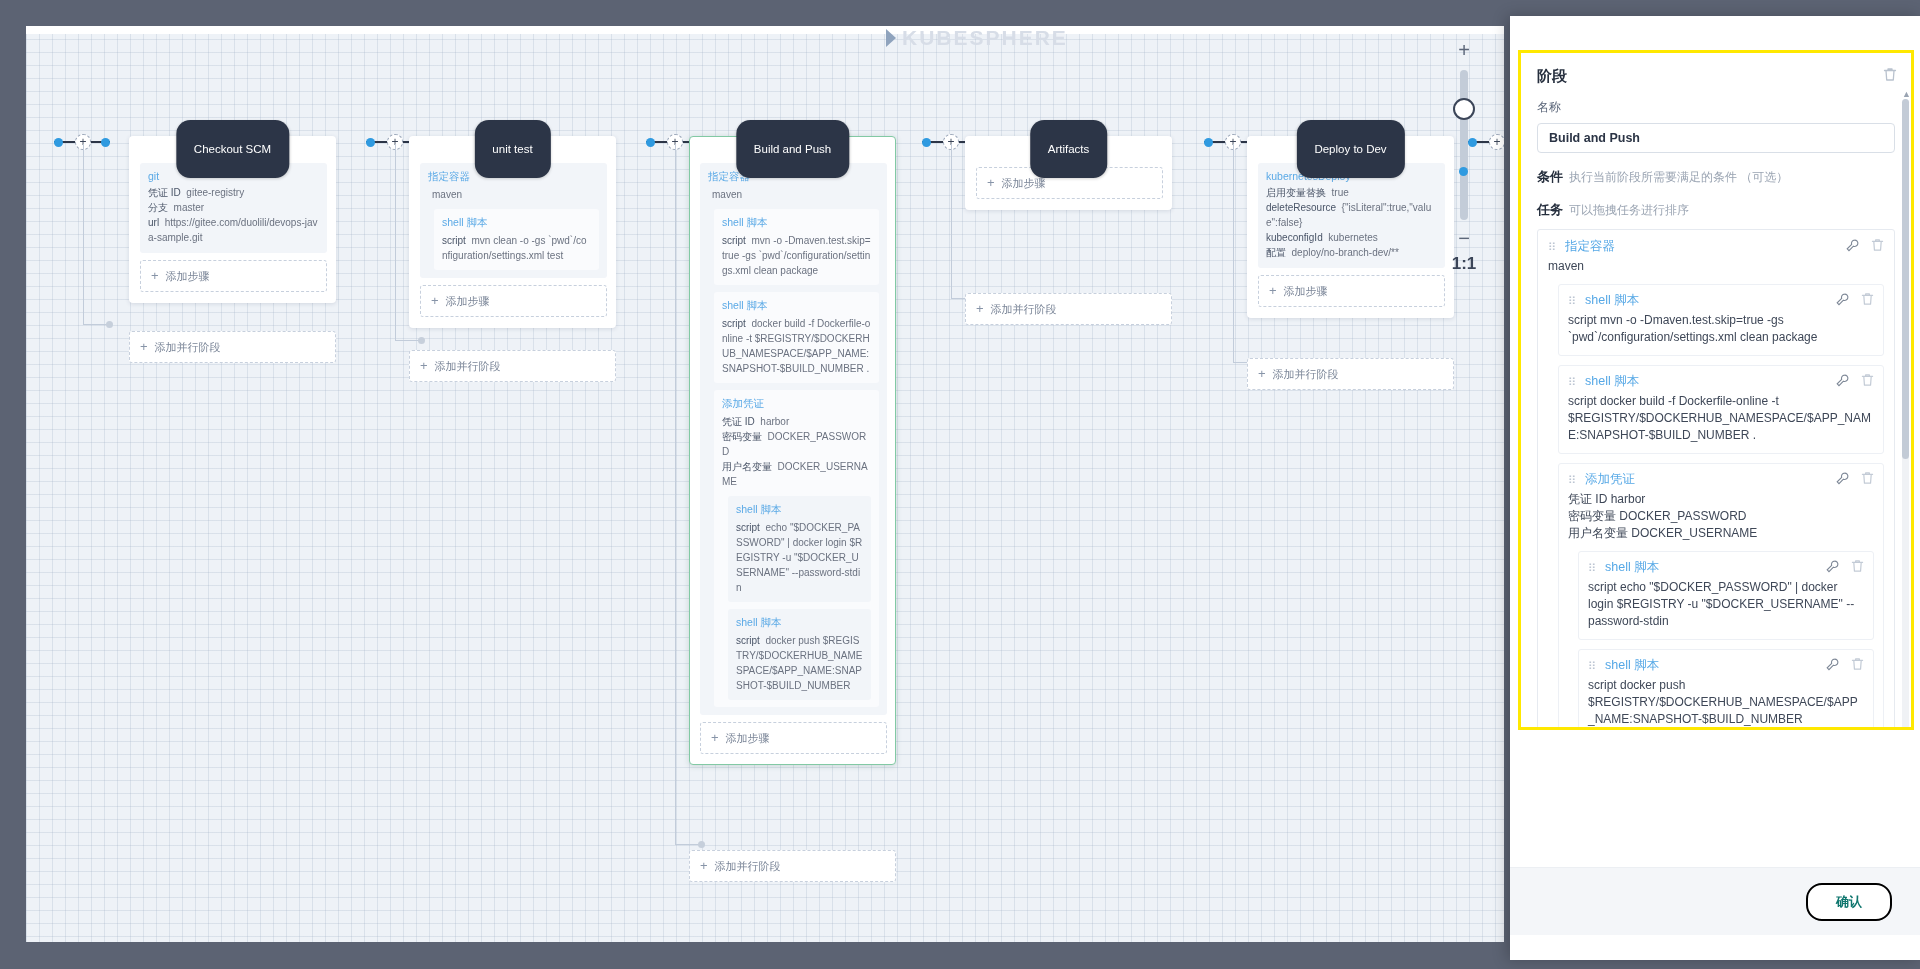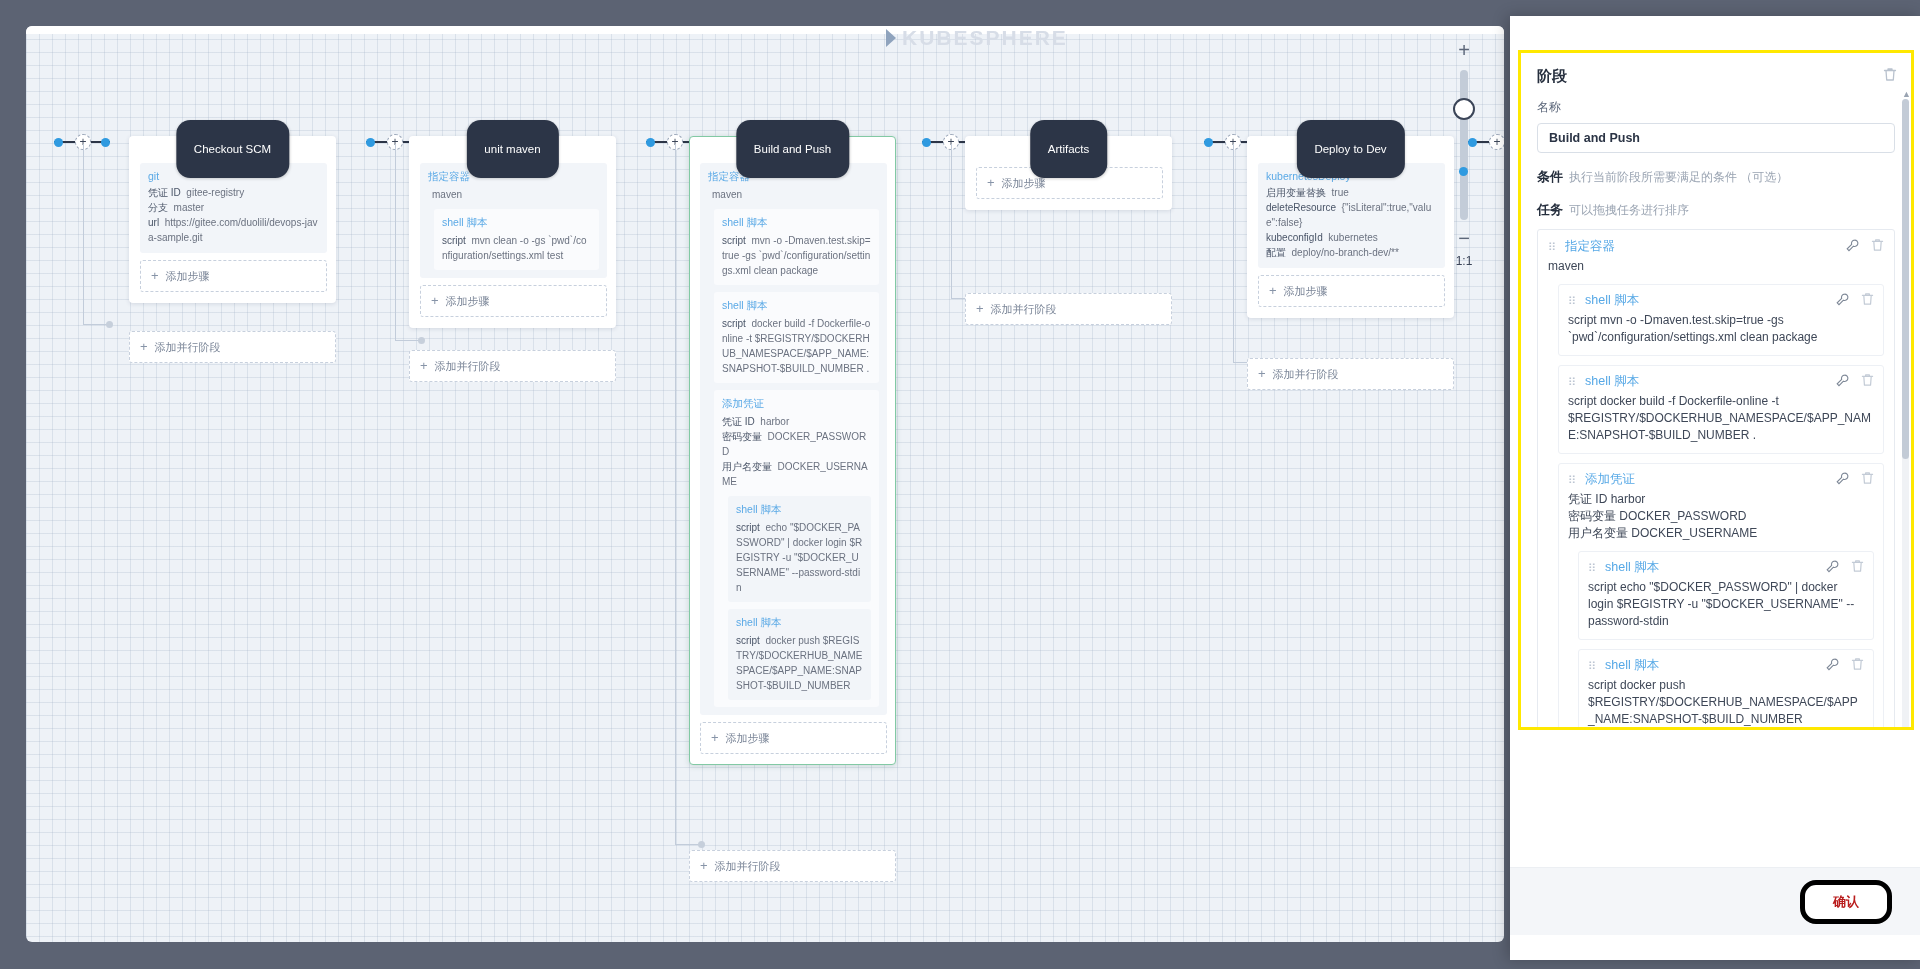--- a/index.html
+++ b/index.html
@@ -21,21 +21,21 @@
   
   #canvas {
     position: absolute;
     left: 26px; top: 26px;
     width: 1478px; height: 916px;
     background: #eef2f7;
     background-image:
       linear-gradient(to right, rgba(170,185,205,.30) 1px, transparent 1px),
       linear-gradient(to bottom, rgba(170,185,205,.30) 1px, transparent 1px);
     background-size: 13px 13px;
-    border-radius: 6px;
+    border-radius: 0;
     overflow: hidden;
   }
   #canvas-white-top {
     position:absolute; left:0; top:0; width:100%; height:8px; background:#fff;
   }
 
   
   .watermark {
     position: absolute;
     left: 860px; top: 0px;
@@ -144,21 +144,21 @@
   #zoomctl .zbtn { font-size:20px; line-height:20px; color:#5b6679; cursor:pointer; user-select:none; }
   #zoomctl .track {
     position:relative; width:8px; height:150px; background:#c3ccd8;
     border-radius:4px; margin:10px auto 8px auto;
   }
   #zoomctl .knob {
     position:absolute; left:-7px; top:28px; width:22px;height:22px;
     border-radius:50%; background:#fff; border:2px solid #3b4558;
   }
   #zoomctl .minidot { position:absolute; left:-1px; top:97px; width:9px;height:9px;border-radius:50%; background:#2f9ae0;}
-  #zoomctl .ratio { font-size:12px; font-weight:400; color:#3b4558; margin-top:6px; }
+  #zoomctl .ratio { font-size:17px; font-weight:700; color:#3b4558; margin-top:6px; }
 
   
   #drawer {
     position:absolute; right:0; top:0;
     width:410px; height:944px;
     background:#fff;
     box-shadow: -3px 0 14px rgba(0,0,0,.22);
     margin-top: 16px;
   }
   #drawer-inner {
@@ -214,22 +214,22 @@
     position:absolute; left:0; top:0; width:7px; height:360px;
     background:#c3cbd6; border-radius:4px;
   }
   .scroll-up-arrow { position:absolute; right:0px; top:36px; color:#9aa4b2; font-size:9px;}
   #drawer-footer {
     position:absolute; left:0; bottom:25px; width:100%; height:68px;
     background:#f4f6f9; border-top:1px solid #eceff3;
     display:flex; align-items:center; justify-content:flex-end; padding-right:28px;
   }
   .confirm-btn {
-    border:5px solid #000000; border-radius:16px; background:#fff;
-    color:#b91c1c; font-weight:700; font-size:13px;
+    border:2px solid #000000; border-radius:16px; background:#fff;
+    color:#0f766e; font-weight:700; font-size:13px;
     padding:8px 28px; cursor:pointer;
   }
 </style>
 </head>
 <body>
 
 <div id="app">
 
   <div id="canvas">
     <div id="canvas-white-top"></div>
@@ -308,21 +308,21 @@
         <div class="addstep">
           <span class="plus">+</span><span>添加步骤</span>
         </div>
       </div>
       <div class="addparallel" style="left:0; top:195px; width:207px;">
         <span class="plus">+</span><span>添加并行阶段</span>
       </div>
     </div>
 
     <div class="stage" style="left:383px; top:110px; width:207px;">
-      <div class="stage-label">unit maven</div>
+      <div class="stage-label">unit test</div>
       <div class="stage-card">
         <div class="step-block">
           <div class="step-title">指定容器</div>
           <div class="step-line" style="padding-left:4px;">
             <span class="v">maven</span>
           </div>
           <div class="nested">
             <div class="step-title">shell 脚本</div>
             <div class="step-line">
               <span class="k">script</span>&nbsp;&nbsp;<span class="v">mvn clean -o -gs `pwd`/configuration/settings.xml test</span>

